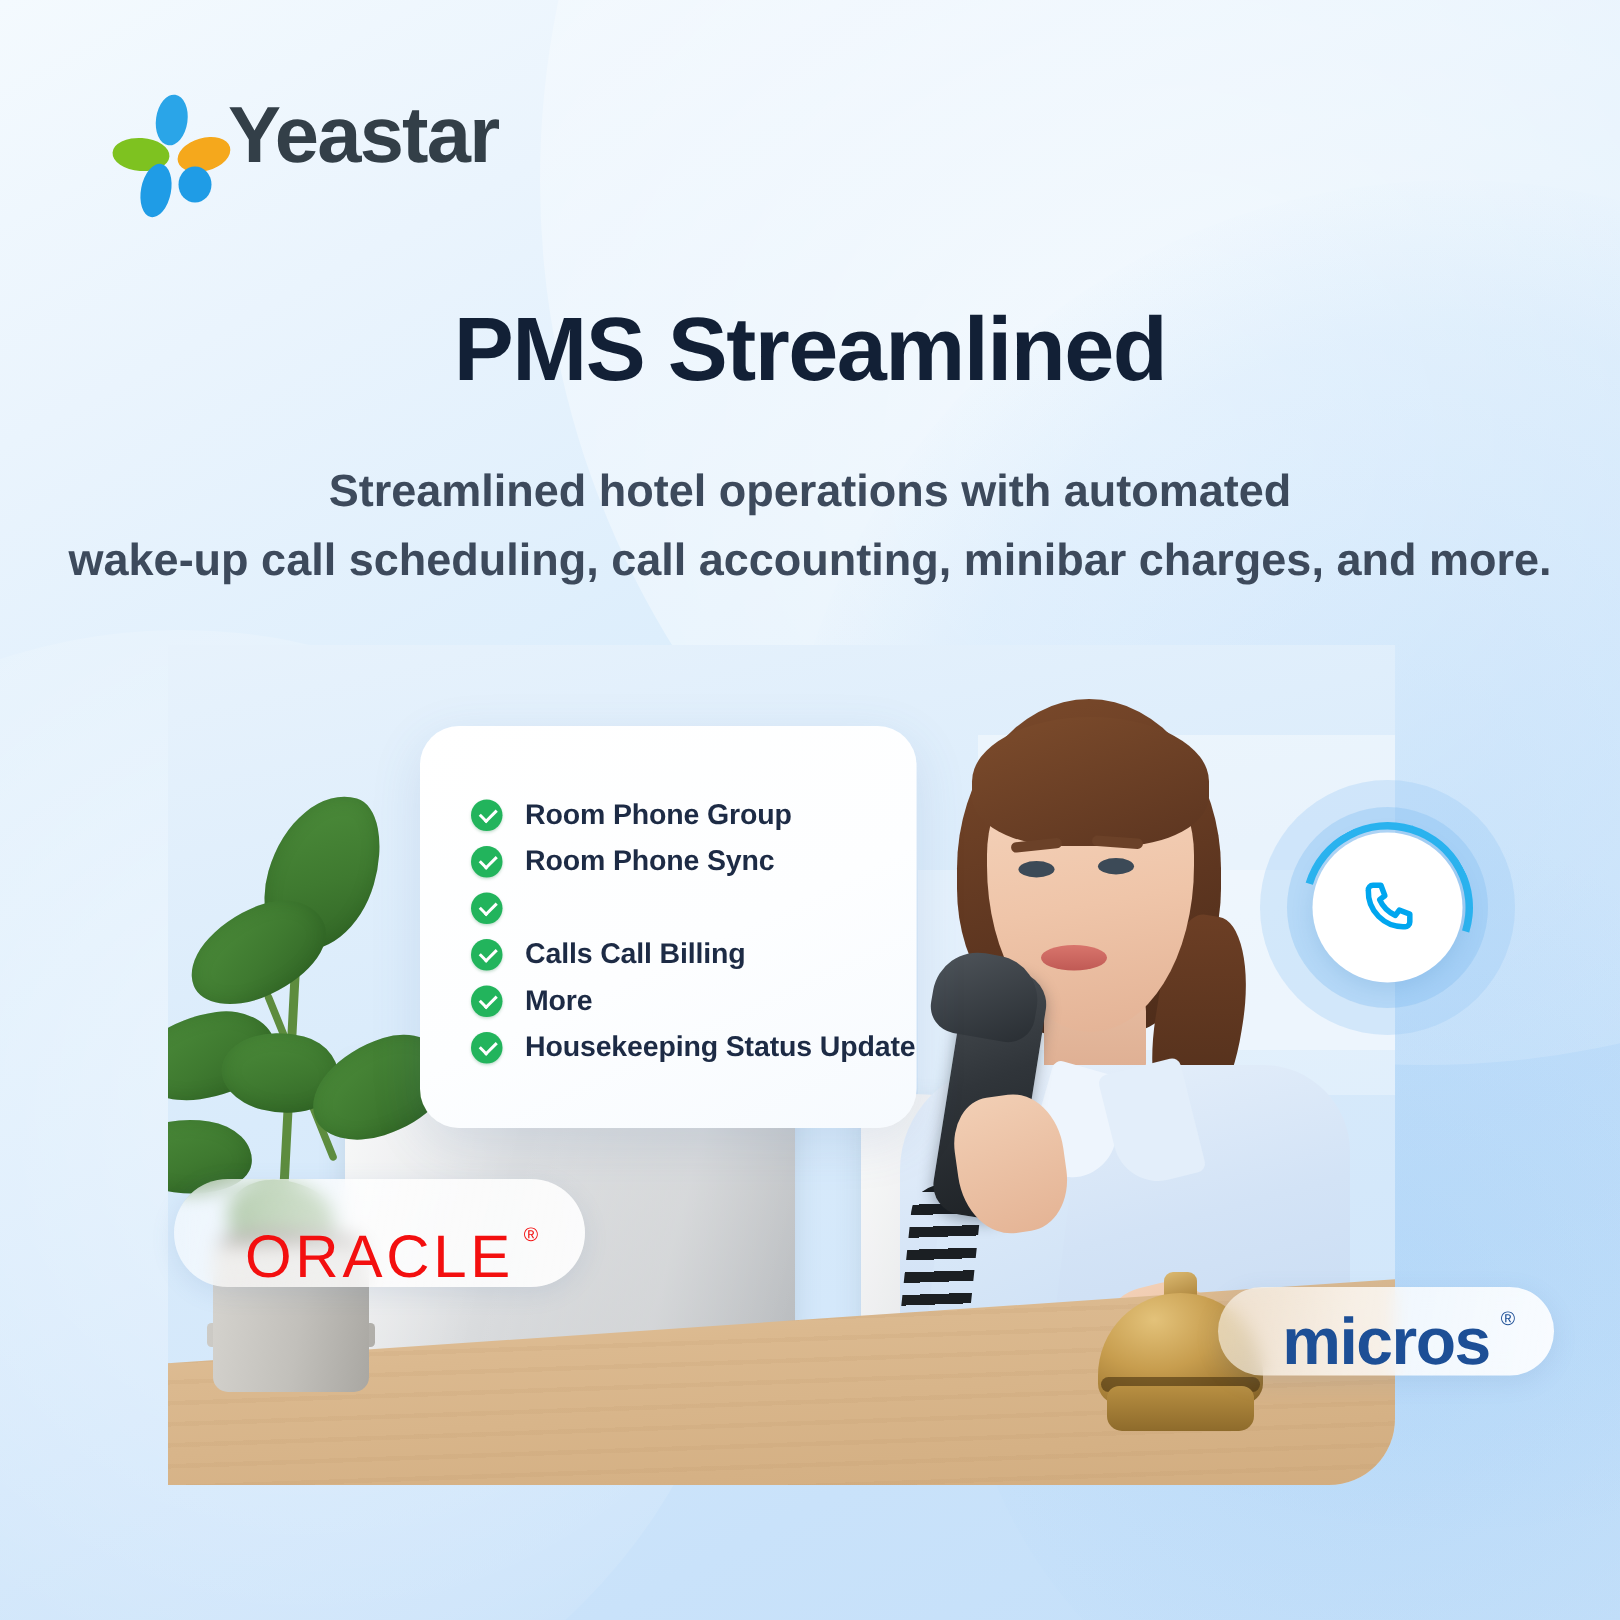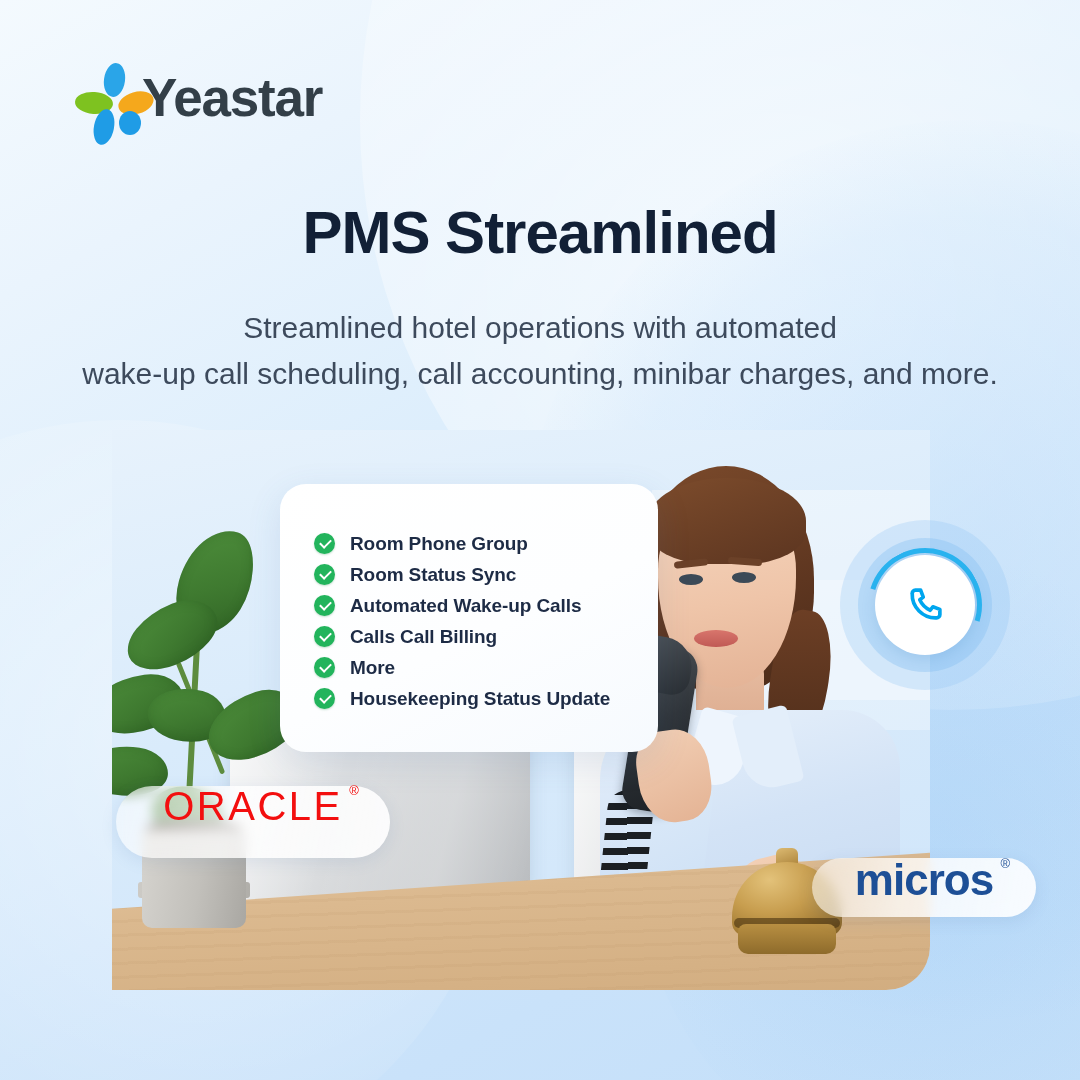--- a/index.html
+++ b/index.html
@@ -43,41 +43,41 @@
     left:-260px; top:420px;
     background:radial-gradient(circle at 60% 40%, rgba(255,255,255,.45) 0%, rgba(255,255,255,.12) 55%, rgba(255,255,255,0) 75%);
   }
   .bg-arc-4{
     width:620px; height:620px;
     left:640px; top:560px;
     background:radial-gradient(circle at 45% 50%, rgba(160,205,246,.35) 0%, rgba(160,205,246,0) 70%);
   }
 
   
-  .logo{ position:absolute; left:78px; top:64px; display:flex; align-items:center; gap:2px; }
+  .logo{ position:absolute; left:78px; top:64px; display:flex; gap:12px; }
   .logo-mark{ position:relative; width:62px; height:66px; }
   .petal{ position:absolute; border-radius:50%; }
   .petal-top   { width:21px; height:34px; left:26px; top:-1px;  background:#2aa5e8; transform:rotate(8deg); }
   .petal-right { width:36px; height:22px; left:40px; top:28px;  background:#f5a81c; transform:rotate(-16deg); }
   .petal-left  { width:38px; height:22px; left:-3px; top:28px;  background:#7ec220; transform:rotate(4deg); }
   .petal-bl    { width:20px; height:36px; left:16px; top:45px;  background:#1f9ce6; transform:rotate(11deg); }
   .petal-br    { width:22px; height:24px; left:41px; top:47px;  background:#1f9ce6; }
   .logo-text{ font-size:53px; font-weight:700; color:#333f48; letter-spacing:-1.2px; line-height:1; }
 
   
   .headline{
     position:absolute; left:0; right:0; top:198px;
     text-align:center;
     font-size:60px; font-weight:700;
     color:#122036; letter-spacing:-1px;
   }
   .subtitle{
     position:absolute; left:0; right:0; top:305px;
     text-align:center;
-    font-size:30px; font-weight:400;
+    font-size:30px; font-weight:700;
     color:#3d4a5c; line-height:1.52;
   }
   .subtitle span{ display:block; }
 
   
   .photo-block{
     position:absolute; left:112px; top:430px;
     width:818px; height:560px;
     border-radius:0 0 44px 0;
     overflow:hidden;
@@ -247,21 +247,21 @@
   }
   .cord{
     position:absolute; left:18px; top:330px; width:46px; height:180px;
     background:repeating-linear-gradient(172deg,#1b1f23 0px,#1b1f23 7px,rgba(0,0,0,0) 7px,rgba(0,0,0,0) 15px);
     border-radius:20px; transform:rotate(6deg);
   }
 
   
   .feature-card{
     position:absolute; left:280px; top:484px;
-    width:378px; height:268px;
+    width:331px; height:268px;
     background:linear-gradient(155deg,#ffffff 0%,#fdfeff 55%,#f6fafe 100%);
     border-radius:26px;
     box-shadow:0 10px 34px rgba(70,110,160,.13);
   }
   .feature-list{ position:absolute; left:34px; top:44px; }
   .feature-item{ display:flex; align-items:center; gap:15px; height:31px; margin-bottom:0px; }
   .check{
     width:21px; height:21px; border-radius:50%;
     background:#22b45c; position:relative; flex:none;
     box-shadow:0 1px 2px rgba(20,120,60,.25);
@@ -297,21 +297,21 @@
     box-shadow:0 4px 14px rgba(60,130,190,.18);
     display:flex; align-items:center; justify-content:center;
   }
   .phone-circle svg{ width:42px; height:42px; }
 
   
   .pill{
     position:absolute; border-radius:60px;
     background:linear-gradient(100deg, rgba(255,255,255,.55) 0%, rgba(255,255,255,.78) 40%, rgba(255,255,255,.90) 100%);
     backdrop-filter:blur(6px);
-    display:flex; align-items:flex-start; justify-content:center;
+    display:flex; align-items:flex-end; justify-content:center;
     box-shadow:0 4px 16px rgba(90,130,175,.14);
   }
   .pill-oracle{ left:116px; top:786px; width:274px; height:72px; }
   .pill-micros{ left:812px; top:858px; width:224px; height:59px; }
   .oracle-text{
     font-size:40px; font-weight:400; color:#f30f0f;
     letter-spacing:2.5px; line-height:1; font-family:"Liberation Sans", sans-serif;
     position:relative;
   }
   .oracle-reg{
@@ -412,25 +412,24 @@
   </div>
 
   <div class="feature-card">
     <div class="feature-list">
       <div class="feature-item">
         <span class="check"></span>
         <span class="feature-label">Room Phone Group</span>
       </div>
       <div class="feature-item">
         <span class="check"></span>
-        <span class="feature-label">Room Status Sync</span>
-      </div>
-      <div class="feature-item">
-        <span class="check"></span>
-        <span class="feature-label">Automated Wake-up Calls</span>
+        <span class="feature-label">Room Phone Sync</span>
+      </div>
+      <div class="feature-item">
+        <span class="check"></span>
       </div>
       <div class="feature-item">
         <span class="check"></span>
         <span class="feature-label">Calls Call Billing</span>
       </div>
       <div class="feature-item">
         <span class="check"></span>
         <span class="feature-label">More</span>
       </div>
       <div class="feature-item">

